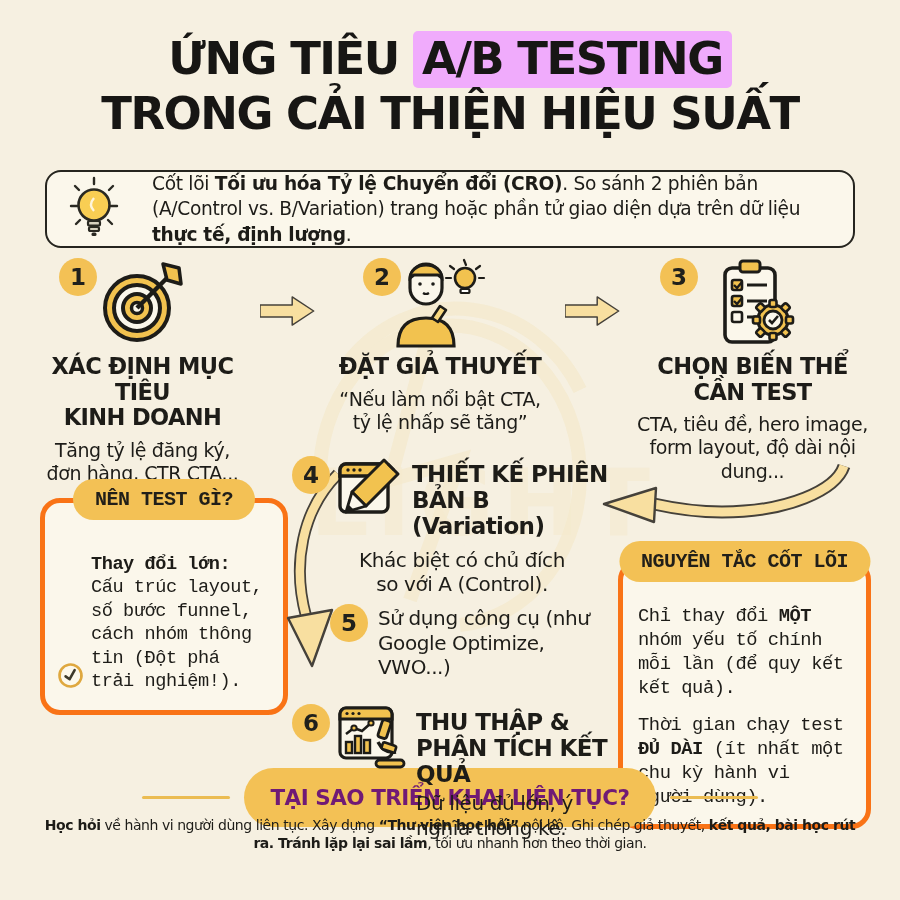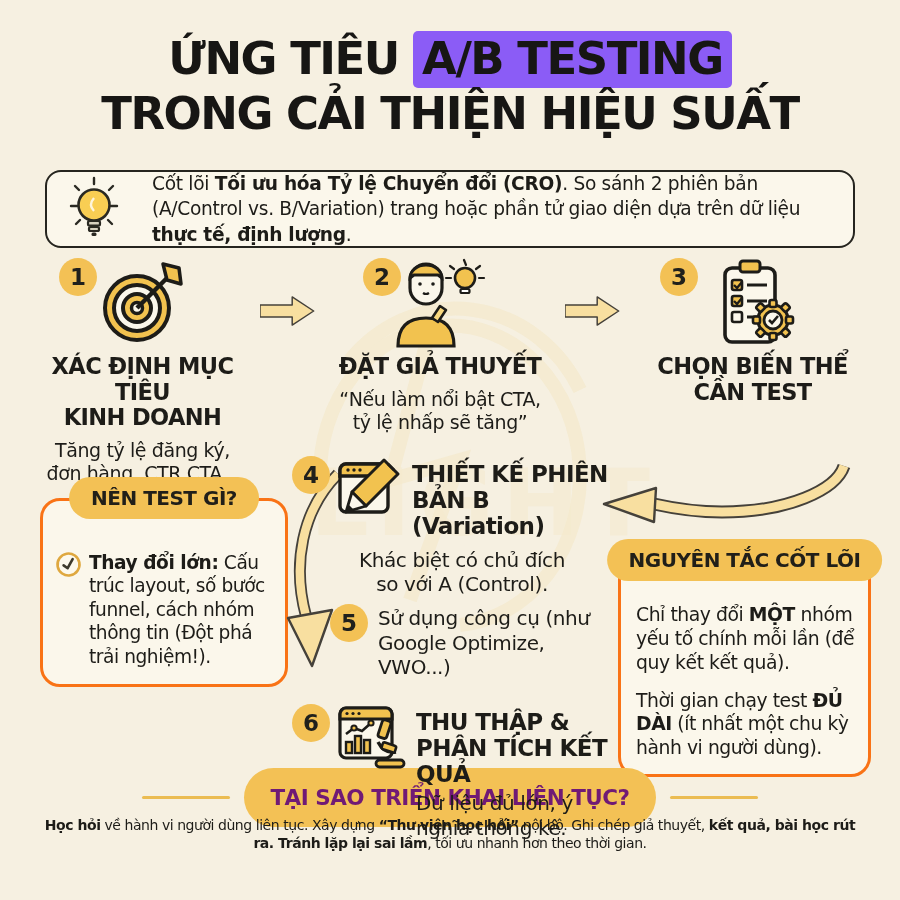--- a/index.html
+++ b/index.html
@@ -6,42 +6,42 @@
   .page{
     position:relative;width:900px;height:900px;overflow:hidden;
     background:#F6F0E1;color:#1D1C18;
     font-family:"DejaVu Sans","Liberation Sans",sans-serif;
   }
   strong{font-weight:bold;}
   .ws{white-space:pre-line;}
   
   .header{position:absolute;top:32px;left:0;width:900px;text-align:center;
     font-weight:bold;font-size:45px;letter-spacing:-1.5px;line-height:1.22;color:#171614;}
-  .hl{background:#8b5cf6;border-radius:5px;padding:1px 9px 3px 9px;}
+  .hl{background:#f0abfc;border-radius:5px;padding:1px 9px 3px 9px;}
   
   .intro{position:absolute;top:170px;left:45px;width:810px;height:78px;box-sizing:border-box;
     background:#FBF7EB;border:2.5px solid #26251f;border-radius:16px;
     display:flex;align-items:center;gap:33px;padding:6px 22px;}
   .intro-text{font-size:18.6px;line-height:1.35;letter-spacing:-0.3px;}
   
   .steps-row{position:absolute;top:256px;left:25px;width:860px;display:grid;
     grid-template-columns:235px 55px 250px 55px 265px;align-items:start;}
   .step-col{position:relative;text-align:center;}
   .badge{width:38px;height:38px;border-radius:50%;background:#F3C155;color:#20201c;
     display:flex;align-items:center;justify-content:center;font-weight:bold;font-size:23px;flex:0 0 38px;}
   .step-col .badge{position:absolute;top:2px;left:34px;}
   .step2 .badge{left:48px;}
   .step3 .badge{left:40px;}
   .step-icon{height:92px;display:flex;align-items:flex-start;justify-content:center;padding-top:2px;}
   .step-title{font-weight:bold;font-size:22.5px;line-height:1.14;letter-spacing:-0.6px;margin-top:4px;}
   .step-sub{font-size:19px;line-height:1.22;letter-spacing:-0.4px;margin-top:8px;}
   .block-arrow{margin-top:32px;}
   
   .sidebox{position:absolute;box-sizing:border-box;background:#FBF7EB;
-    border:3px solid #f97316;border-radius:20px;}
+    border:5px solid #f97316;border-radius:20px;font-family:Liberation Mono, monospace;}
   .pill{position:absolute;top:-24px;left:50%;transform:translateX(-50%);
     background:#F3C155;color:#211f19;border-radius:999px;white-space:nowrap;
     font-weight:bold;padding:9px 22px;font-size:20px;letter-spacing:-0.5px;}
   .testbox{left:40px;top:498px;width:248px;padding:34px 12px 16px 12px;}
   .test-item{display:flex;gap:7px;margin-top:10px;}
   .test-item .txt{font-size:18.6px;line-height:1.26;letter-spacing:-0.45px;text-align:left;}
   .principles{left:618px;top:560px;width:253px;padding:30px 13px 14px 15px;}
   .principles .para{font-size:18.8px;line-height:1.27;letter-spacing:-0.45px;margin-top:10px;text-align:left;}
   
   .flow{position:absolute;left:292px;top:456px;width:330px;}
@@ -191,20 +191,22 @@
               <rect x="54" y="71" width="7" height="7" rx="2" transform="rotate(-45 57.5 74.5)"></rect>
               <rect x="79" y="71" width="7" height="7" rx="2" transform="rotate(45 82.5 74.5)"></rect>
             </g>
             <circle cx="70" cy="62" r="9" fill="#FBF7EB" stroke="#1d1c18" stroke-width="2.8"></circle>
             <path d="M66 62 l3 3 6 -7" fill="none" stroke="#1d1c18" stroke-width="2.6"></path>
           </g>
         </svg>
       </div>
       <div class="step-title ws">CHỌN BIẾN THỂ
 CẦN TEST</div>
+      <div class="step-sub ws">CTA, tiêu đề, hero image,
+form layout, độ dài nội dung...</div>
     </div>
   </div>
 
   <div class="arrow-curved" style="left:592px;top:460px;">
     <svg width="290" height="72" viewBox="0 0 290 72">
       <path d="M 252 6 C 244 30 196 52 130 52 C 104 52 80 48 62 44" fill="none" stroke="#45413a" stroke-width="13"></path>
       <path d="M 252 6 C 244 30 196 52 130 52 C 104 52 80 48 62 44" fill="none" stroke="#F8DFA0" stroke-width="9"></path>
       <polygon points="64,28 62,62 12,44" fill="#F8DFA0" stroke="#45413a" stroke-width="2.4" stroke-linejoin="round"></polygon>
     </svg>
   </div>
@@ -212,21 +214,21 @@
   <div class="arrow-curved" style="left:284px;top:468px;">
     <svg width="110" height="210" viewBox="0 0 110 210">
       <path d="M 54 6 C 18 42 8 96 22 148" fill="none" stroke="#45413a" stroke-width="12"></path>
       <path d="M 54 6 C 18 42 8 96 22 148" fill="none" stroke="#F8DFA0" stroke-width="8.5"></path>
       <polygon points="4,150 48,142 28,198" fill="#F8DFA0" stroke="#45413a" stroke-width="2.4" stroke-linejoin="round"></polygon>
     </svg>
   </div>
 
   <div class="sidebox testbox">
     <div class="pill">NÊN TEST GÌ?</div>
-    <div class="test-item" style="margin-top:16px;">
+    <div class="test-item" style="margin-top:16px;align-items:flex-end;">
       <span>
         <svg width="27" height="27" viewBox="0 0 27 27">
             <g transform="rotate(-10 13.5 13.5)">
               <circle cx="13.5" cy="13.5" r="11" fill="#FDF9EC" stroke="#DFA83F" stroke-width="2.6"></circle>
               <path d="M8.5 13.5 l3.5 3.5 6.5 -8" fill="none" stroke="#3e3a2c" stroke-width="2.6" stroke-linecap="round" stroke-linejoin="round"></path>
             </g>
           </svg>
       </span>
       <div class="txt"><strong>Thay đổi lớn:</strong><span> Cấu trúc layout, số bước funnel, cách nhóm thông tin (Đột phá trải nghiệm!).</span></div>
     </div>

